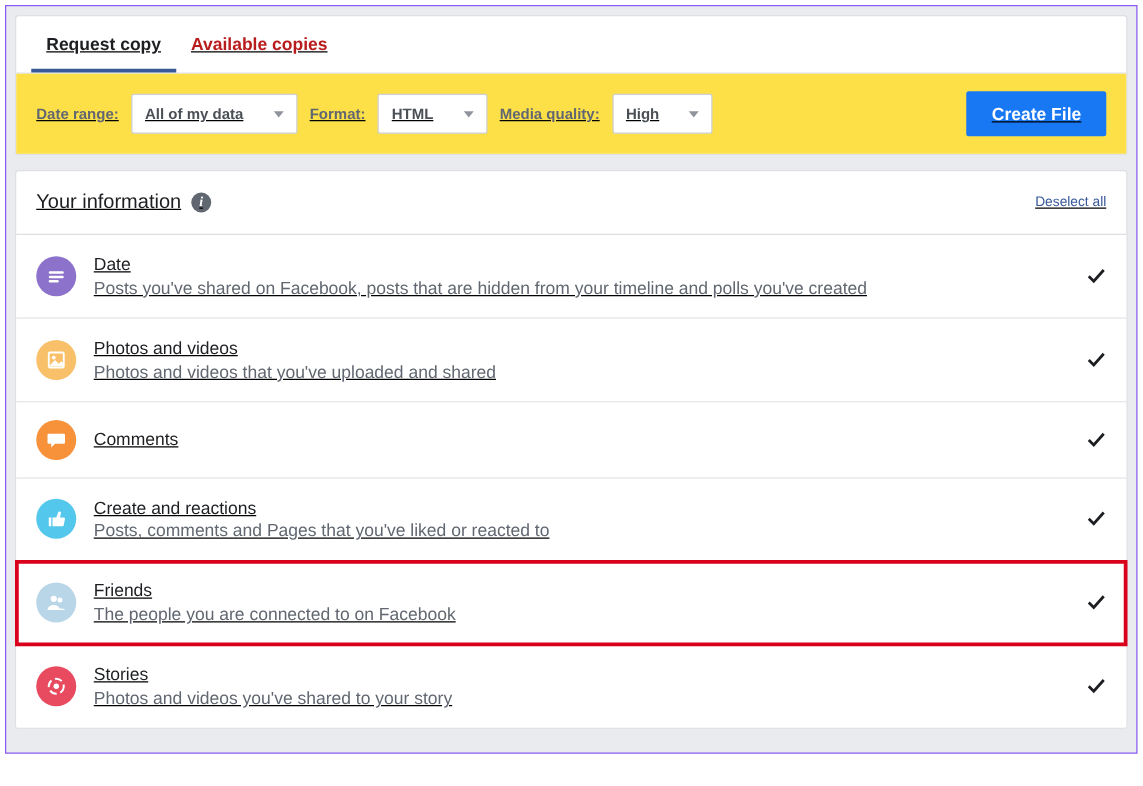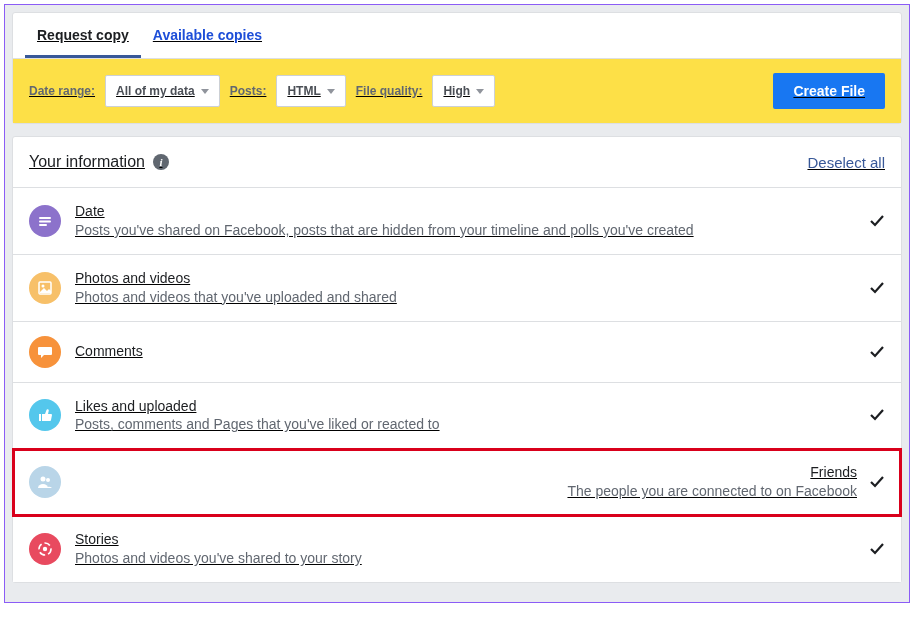--- a/index.html
+++ b/index.html
@@ -27,21 +27,21 @@
     display: flex;
     align-items: flex-end;
     height: 46px;
     padding: 0 12px;
     border-bottom: 1px solid #dddfe2;
   }
   .tab {
     padding: 14px 12px 12px 12px;
     font-size: 14px;
     font-weight: 600;
-    color: #1d4ed8;
+    color: #b91c1c;
     cursor: pointer;
     border-bottom: 3px solid transparent;
   }
   .tab.active {
     color: #1c1e21;
     border-bottom: 3px solid #385898;
   }
   
   .filterbar {
     display: flex;
@@ -58,21 +58,21 @@
   .dropdown {
     background: #fff;
     border: 1px solid #ccd0d5;
     border-radius: 2px;
     padding: 8px 10px;
     font-size: 12px;
     font-weight: 600;
     color: #4b4f56;
     display: inline-flex;
     align-items: center;
-    gap: 6px;
+    gap: 24px;
     cursor: pointer;
   }
   .caret {
     width: 0; height: 0;
     border-left: 4px solid transparent;
     border-right: 4px solid transparent;
     border-top: 5px solid #90949c;
   }
   .spacer { flex: 1; }
   .primary-btn {
@@ -106,39 +106,38 @@
     color: #fff;
     font-size: 11px;
     font-weight: 700;
     font-style: italic;
     font-family: Georgia, serif;
     display: inline-flex;
     align-items: center;
     justify-content: center;
   }
   .deselect {
-    font-size: 15px;
+    font-size: 11px;
     color: #385898;
     cursor: pointer;
   }
   
   .row {
     display: flex;
     align-items: center;
     padding: 14px 16px;
     border-bottom: 1px solid #dddfe2;
     position: relative;
     background: #fff;
   }
   .row:last-child { border-bottom: none; }
   .row.highlight {
     outline: 3px solid #d9001b;
     outline-offset: -2px;
     z-index: 2;
-    text-align: right;
   }
   .icon {
     width: 32px; height: 32px;
     border-radius: 50%;
     display: flex;
     align-items: center;
     justify-content: center;
     flex-shrink: 0;
     color: #fff;
   }
@@ -179,26 +178,26 @@
     <div class="tabs">
       <div class="tab active">Request copy</div>
       <div class="tab">Available copies</div>
     </div>
     <div class="filterbar">
       <span class="flabel">Date range:</span>
       <div class="dropdown">
         <span>All of my data</span>
         <span class="caret"></span>
       </div>
-      <span class="flabel">Posts:</span>
+      <span class="flabel">Format:</span>
       <div class="dropdown">
         <span>HTML</span>
         <span class="caret"></span>
       </div>
-      <span class="flabel">File quality:</span>
+      <span class="flabel">Media quality:</span>
       <div class="dropdown">
         <span>High</span>
         <span class="caret"></span>
       </div>
       <div class="spacer"></div>
       <button class="primary-btn">Create File</button>
     </div>
   </div>
 
   <div class="card" style="margin-top:12px;">
@@ -263,21 +262,21 @@
       </div>
     </div>
 
     <div class="row">
       <div class="icon likes">
         <svg viewBox="0 0 16 16">
             <path d="M2 7 h2 v7 H2 Z M5 7 h3 l1.5-4 a1.2 1.2 0 0 1 2.3 .6 L11 7 h3 a1 1 0 0 1 1 1 l-1 5 a1 1 0 0 1 -1 1 H5 Z"></path>
           </svg>
       </div>
       <div class="row-text">
-        <div class="row-title">Likes and uploaded</div>
+        <div class="row-title">Create and reactions</div>
         <div class="row-desc">Posts, comments and Pages that you've liked or reacted to</div>
       </div>
       <div class="check">
         <svg viewBox="0 0 16 16">
             <polyline points="2,8 6,12 14,3" fill="none" stroke="#1c1e21" stroke-width="2.2"></polyline>
           </svg>
       </div>
     </div>
 
     <div class="row highlight">

